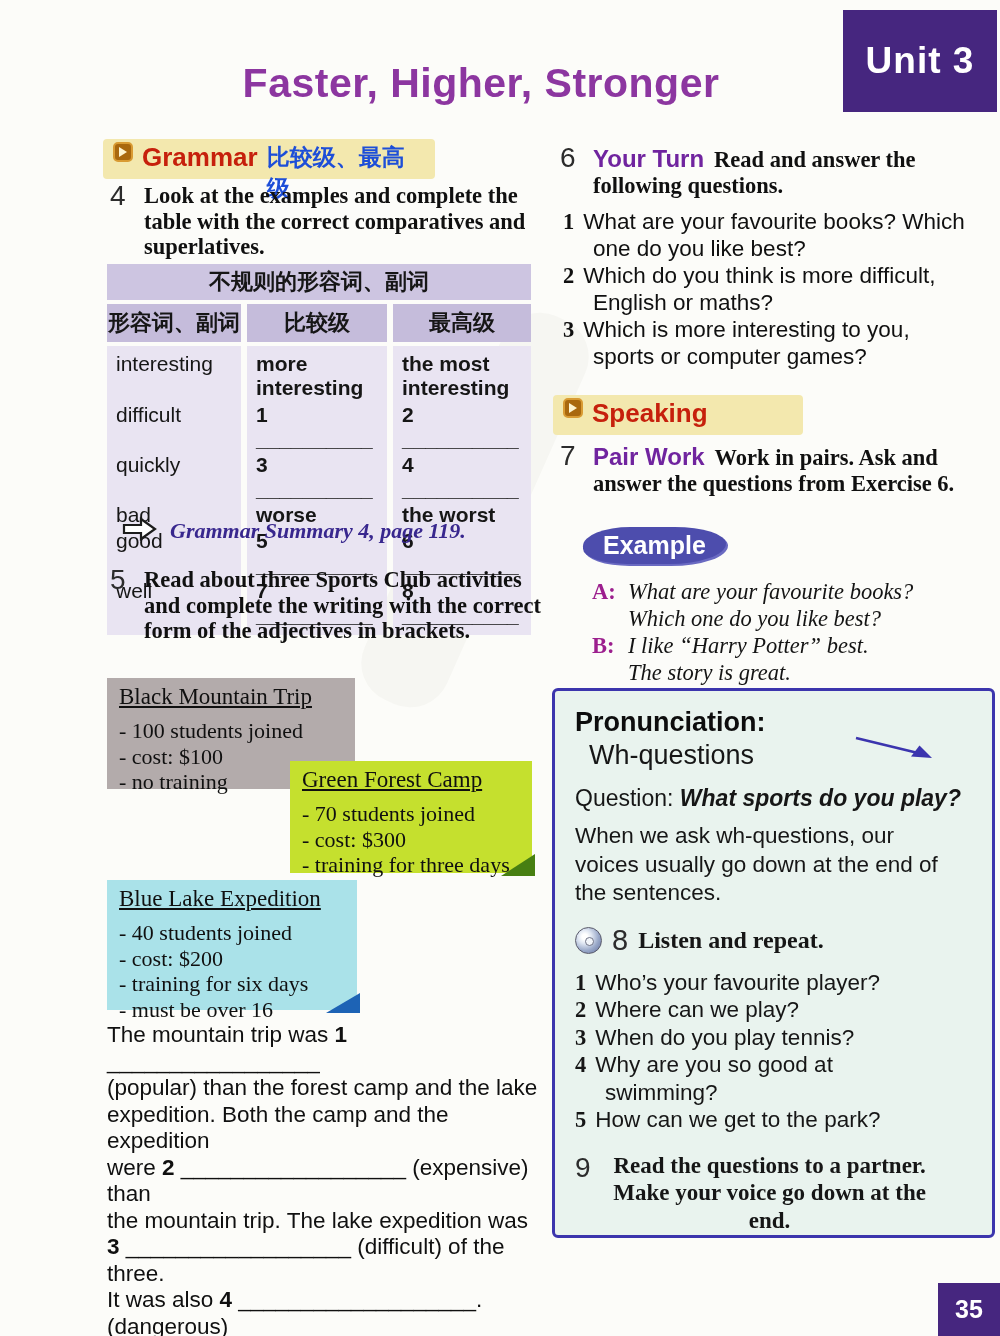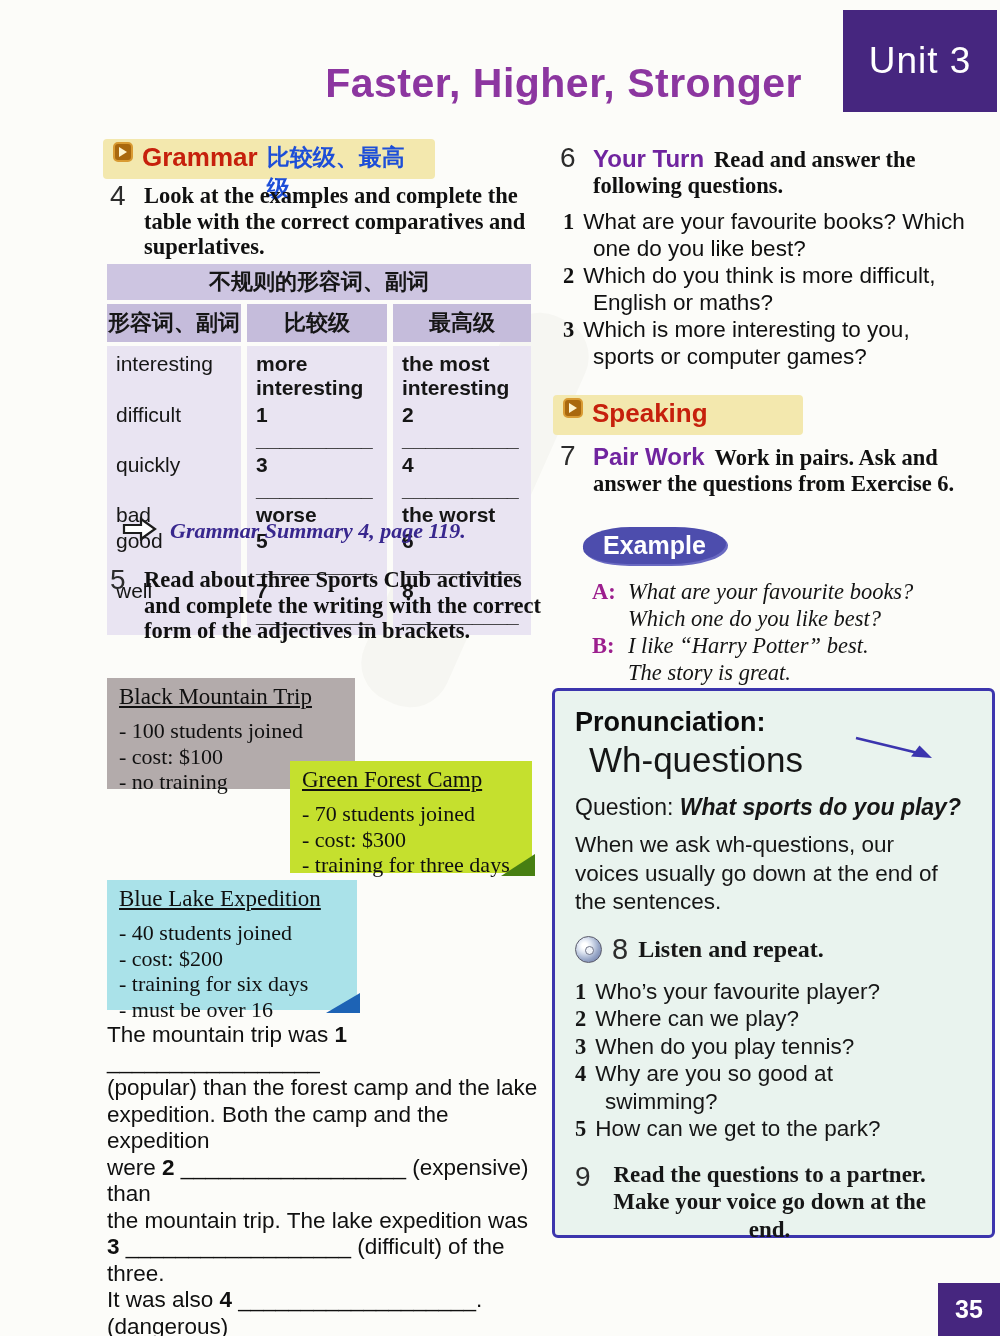--- a/index.html
+++ b/index.html
@@ -12,24 +12,24 @@
   
   .wm { position:absolute; z-index:0; }
   .wm-ring { left:640px; top:770px; width:230px; height:230px; border:34px solid #f4f4f0; border-radius:50%; }
   .wm-bar { left:430px; top:300px; width:90px; height:420px; background:#f6f6f2; transform:rotate(24deg); border-radius:40px; }
   .z { position:relative; z-index:1; }
 
   
   .unit-badge {
     position:absolute; top:10px; left:843px; width:154px; height:102px;
     background:#46267f; color:#fff; display:flex; align-items:center; justify-content:center;
-    font-size:37px; font-weight:normal; letter-spacing:1px;
+    font-size:37px; font-weight:bold; letter-spacing:1px;
   }
   .page-title {
-    position:absolute; top:60px; left:140px; width:662px; text-align:right;
+    position:absolute; top:60px; left:150px; width:662px; text-align:center;
     color:#8c36a0; font-size:41px; font-weight:bold; letter-spacing:0.5px;
   }
   .page-num-badge {
     position:absolute; left:938px; top:1283px; width:62px; height:53px;
     background:#46267f; color:#fff; display:flex; align-items:center; justify-content:center;
     font-size:25px; font-weight:bold;
   }
 
   
   .band {
@@ -99,21 +99,21 @@
   .dlg-row { display:flex; gap:10px; }
   .dlg-label { color:#9c1f8e; font-weight:bold; flex:0 0 26px; }
   .dlg-text { font-style:italic; color:#141414; }
 
   
   .pron-box {
     position:absolute; left:552px; top:688px; width:443px; height:550px;
     background:#e9f3ee; border:3px solid #3c35ad; border-radius:6px; padding:16px 20px;
   }
   .pron-t1 { font-weight:bold; font-size:27px; color:#0d0d0d; }
-  .pron-t2 { font-size:35px; margin-left:14px; margin-top:2px; }
+  .pron-t2 { font-size:27px; margin-left:14px; margin-top:2px; }
   .pron-arrow { position:absolute; right:48px; top:42px; }
   .pron-q { font-size:23px; margin-top:14px; }
   .pron-q-it { font-style:italic; font-weight:bold; }
   .pron-body { font-size:22.5px; line-height:28.5px; margin-top:10px; width:385px; }
   .listen-row { display:flex; align-items:center; gap:10px; margin-top:16px; }
   .cd-icon {
     width:27px; height:27px; border-radius:50%;
     background:radial-gradient(circle at 35% 35%, #ffffff 0 12%, #dfe6f2 30%, #9aa9c9 60%, #5d6b9a 100%);
     border:1px solid #5a5a6a; position:relative; flex:0 0 27px;
   }

